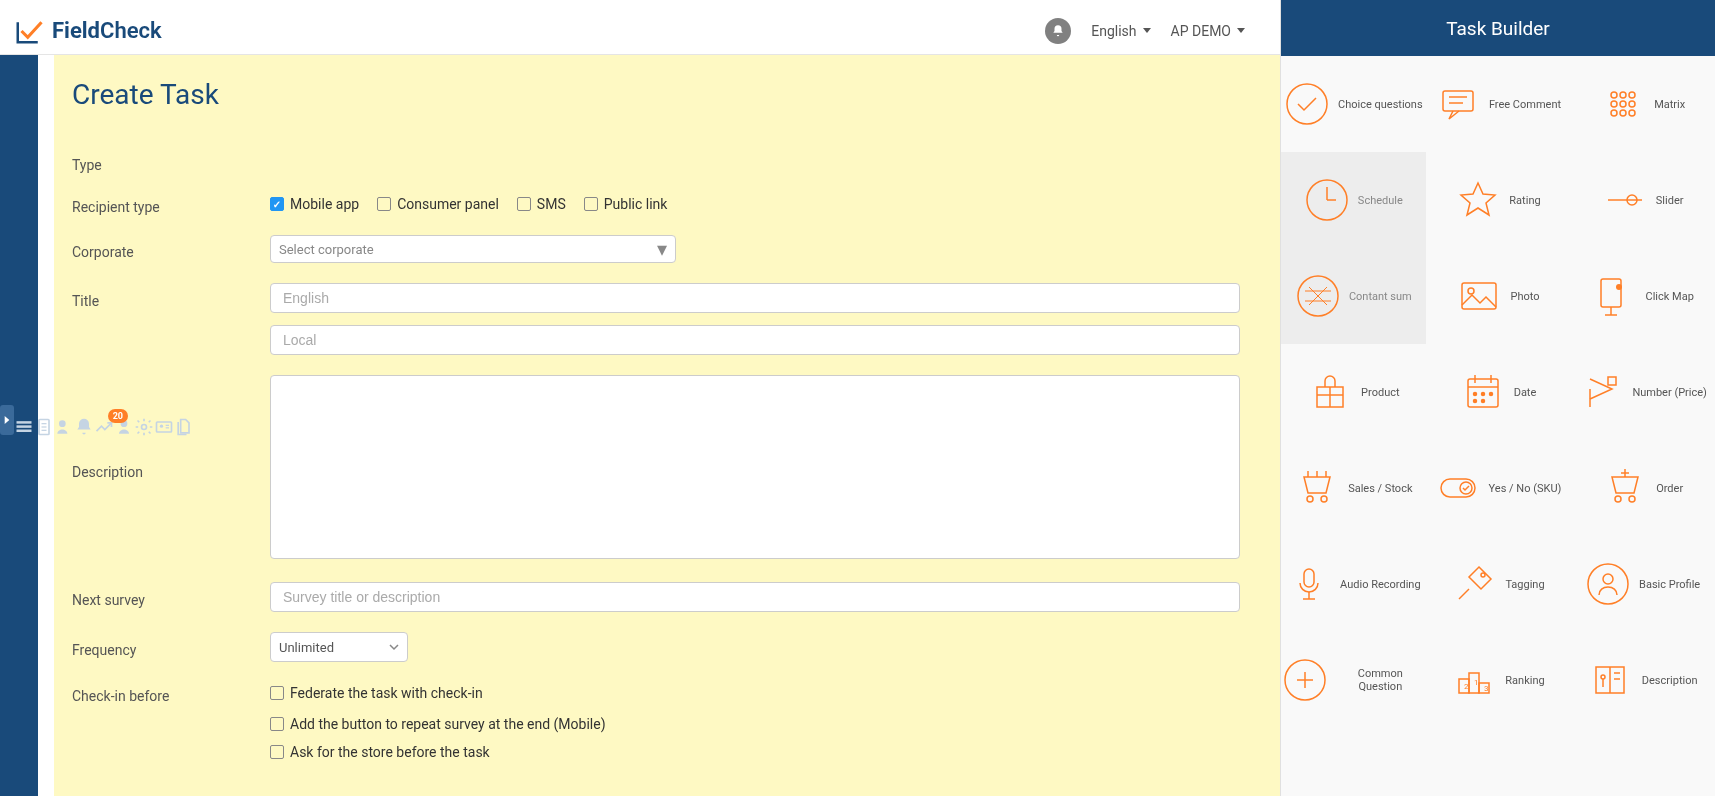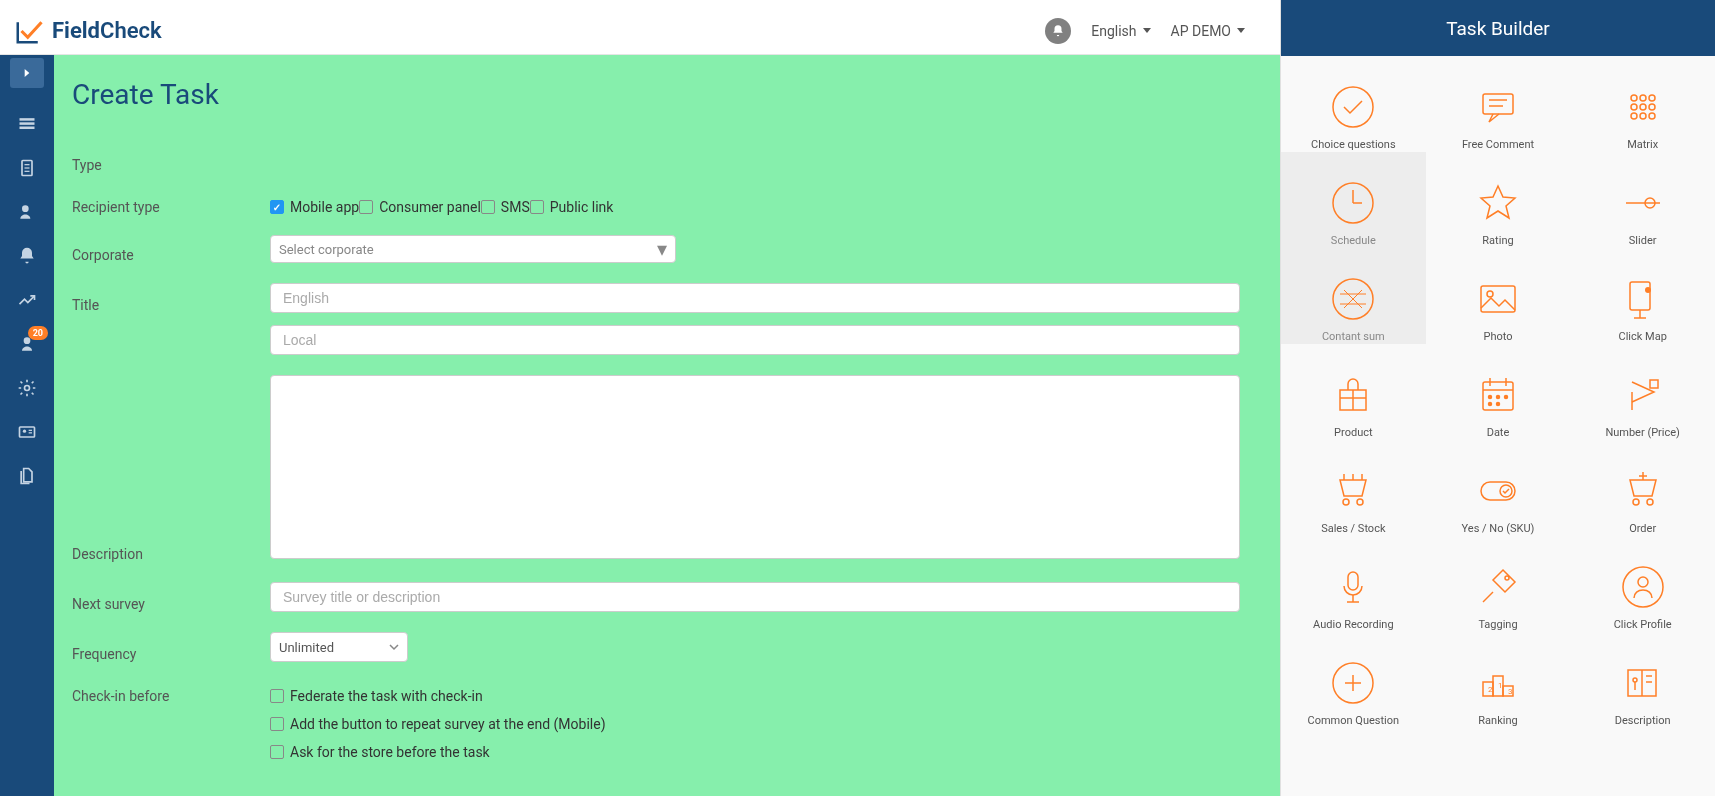--- a/index.html
+++ b/index.html
@@ -7,48 +7,48 @@
 .header { position: absolute; top: 0; left: 0; right: 0; height: 48px; border-bottom: 1px solid #e5e5e5; display: flex; align-items: center; padding: 0 20px 0 14px; z-index: 5; background: #fff; margin-top: 7px; }
 .logo { display: flex; align-items: center; gap: 8px; }
 .logo-text { font-size: 22px; font-weight: 600; color: #194a7a; }
 .logo-text .bold { font-weight: 700; }
 .header-right { margin-left: auto; display: flex; align-items: center; gap: 20px; margin-right: 450px;}
 .bell-circle { width: 26px; height: 26px; background: #808080; border-radius: 50%; display: flex; align-items: center; justify-content: center; cursor: pointer; }
 .bell-circle svg { fill: #fff; width: 14px; height: 14px; }
 .dropdown-btn { display: flex; align-items: center; gap: 6px; cursor: pointer; color: #555; font-size: 14px; }
 .caret { width: 0; height: 0; border-left: 4px solid transparent; border-right: 4px solid transparent; border-top: 5px solid #555; }
 
-.sidebar { position: absolute; top: 48px; left: 0; bottom: 0; width: 54px; background: #194a7a; display: flex; flex-direction: column; align-items: center; padding-top: 10px; z-index: 4; }
+.sidebar { position: absolute; top: 48px; left: 0; bottom: 0; width: 38px; background: #194a7a; display: flex; flex-direction: row; align-items: center; padding-top: 10px; z-index: 4; }
 .collapse-btn { width: 34px; height: 30px; background: #3a6a9a; border-radius: 3px; display: flex; align-items: center; justify-content: center; cursor: pointer; margin-bottom: 14px; }
 .sidebar-item { width: 54px; height: 44px; display: flex; align-items: center; justify-content: center; cursor: pointer; position: relative; }
 .sidebar-item svg { fill: #c5d4e3; width: 20px; height: 20px; }
 .badge { position: absolute; top: 4px; right: 6px; background: #ff7f27; color: #fff; font-size: 9px; padding: 2px 5px; border-radius: 9px; font-weight: bold; min-width: 16px; text-align: center;}
 
-.main { position: absolute; top: 48px; left: 54px; bottom: 0; right: 435px; overflow-y: auto; padding: 30px 40px 30px 18px; background: #86efac; }
+.main { position: absolute; top: 48px; left: 54px; bottom: 0; right: 435px; overflow-y: auto; padding: 30px 40px 30px 18px; background: #fef9c3; }
 .page-title { font-size: 28px; color: #194a7a; font-weight: 400; margin-bottom: 40px; }
-.form-row { display: flex; align-items: flex-end; margin-bottom: 20px; }
+.form-row { display: flex; align-items: center; margin-bottom: 20px; }
 .form-row.tight { margin-bottom: 12px; }
 .form-label { width: 198px; color: #555; font-size: 14px; padding-top: 6px; flex-shrink: 0; }
 .form-control { flex: 1; }
 .select-sm { width: 138px; height: 30px; border: 1px solid #ccc; border-radius: 4px; padding: 0 8px; background: #fff; color: #555; font-size: 13px; display: flex; align-items: center; justify-content: space-between; cursor: pointer; }
 .select-lg { width: 406px; height: 28px; border: 1px solid #ccc; border-radius: 4px; padding: 0 8px; background: #fff; color: #888; font-size: 13px; display: flex; align-items: center; justify-content: space-between; cursor: pointer; }
 .select-chevron { color: #888; font-size: 20px; line-height: 1;}
-.checkbox-group { display: flex; gap: 0; align-items: center; flex-wrap: wrap; }
+.checkbox-group { display: flex; gap: 18px; align-items: center; flex-wrap: wrap; }
 .checkbox-item { display: flex; align-items: center; gap: 6px; cursor: pointer; }
 .cb { width: 14px; height: 14px; border: 1px solid #888; border-radius: 2px; display: inline-flex; align-items: center; justify-content: center; }
 .cb.checked { background: #2196f3; border-color: #2196f3; }
 .cb.checked::after { content: '✓'; color: #fff; font-size: 10px; font-weight: bold;}
 .input-text { width: 100%; height: 30px; border: 1px solid #ccc; border-radius: 4px; padding: 0 12px; font-size: 14px; color: #333; }
 .input-text::placeholder { color: #aaa; }
 .textarea { width: 100%; height: 184px; border: 1px solid #ccc; border-radius: 4px; padding: 10px 12px; font-size: 14px; resize: none; }
 
 .taskbuilder { position: absolute; top: 0; right: 0; bottom: 0; width: 435px; background: #f9f9f9; display: flex; flex-direction: column; border-left: 1px solid #e0e0e0; z-index: 6;}
 .tb-header { background: #194a7a; color: #fff; height: 56px; display: flex; align-items: center; justify-content: center; font-size: 19px; font-weight: 400; }
 .tb-grid { flex: 1; display: grid; grid-template-columns: repeat(3, 1fr); grid-auto-rows: 96px; overflow-y: auto; }
-.tb-item { display: flex; flex-direction: column; align-items: center; justify-content: flex-end; gap: 8px; cursor: pointer; border: 1px solid transparent; }
+.tb-item { display: flex; flex-direction: row; align-items: center; justify-content: center; gap: 8px; cursor: pointer; border: 1px solid transparent; }
 .tb-item.disabled { background: #ededed; }
 .tb-icon { width: 46px; height: 46px; display: flex; align-items: center; justify-content: center; }
 .tb-icon svg { stroke: #ff7f27; fill: none; stroke-width: 1.5; width: 46px; height: 46px; }
 .tb-label { font-size: 11px; color: #555; text-align: center; }
 .tb-item.disabled .tb-label { color: #888; }
 </style>
 </head>
 <body>
 
 <div class="header">
@@ -440,21 +440,21 @@
         <div class="tb-label">Tagging</div>
       </div>
       <div class="tb-item">
         <div class="tb-icon">
           <svg viewBox="0 0 46 46">
             <circle cx="23" cy="23" r="20"></circle>
             <circle cx="23" cy="18" r="5"></circle>
             <path d="M14 34c0-5 4-8 9-8s9 3 9 8"></path>
           </svg>
         </div>
-        <div class="tb-label">Click Profile</div>
+        <div class="tb-label">Basic Profile</div>
       </div>
       <div class="tb-item">
         <div class="tb-icon">
           <svg viewBox="0 0 46 46">
             <circle cx="23" cy="23" r="20"></circle>
             <line x1="15" y1="23" x2="31" y2="23"></line>
             <line x1="23" y1="15" x2="23" y2="31"></line>
           </svg>
         </div>
         <div class="tb-label">Common Question</div>

